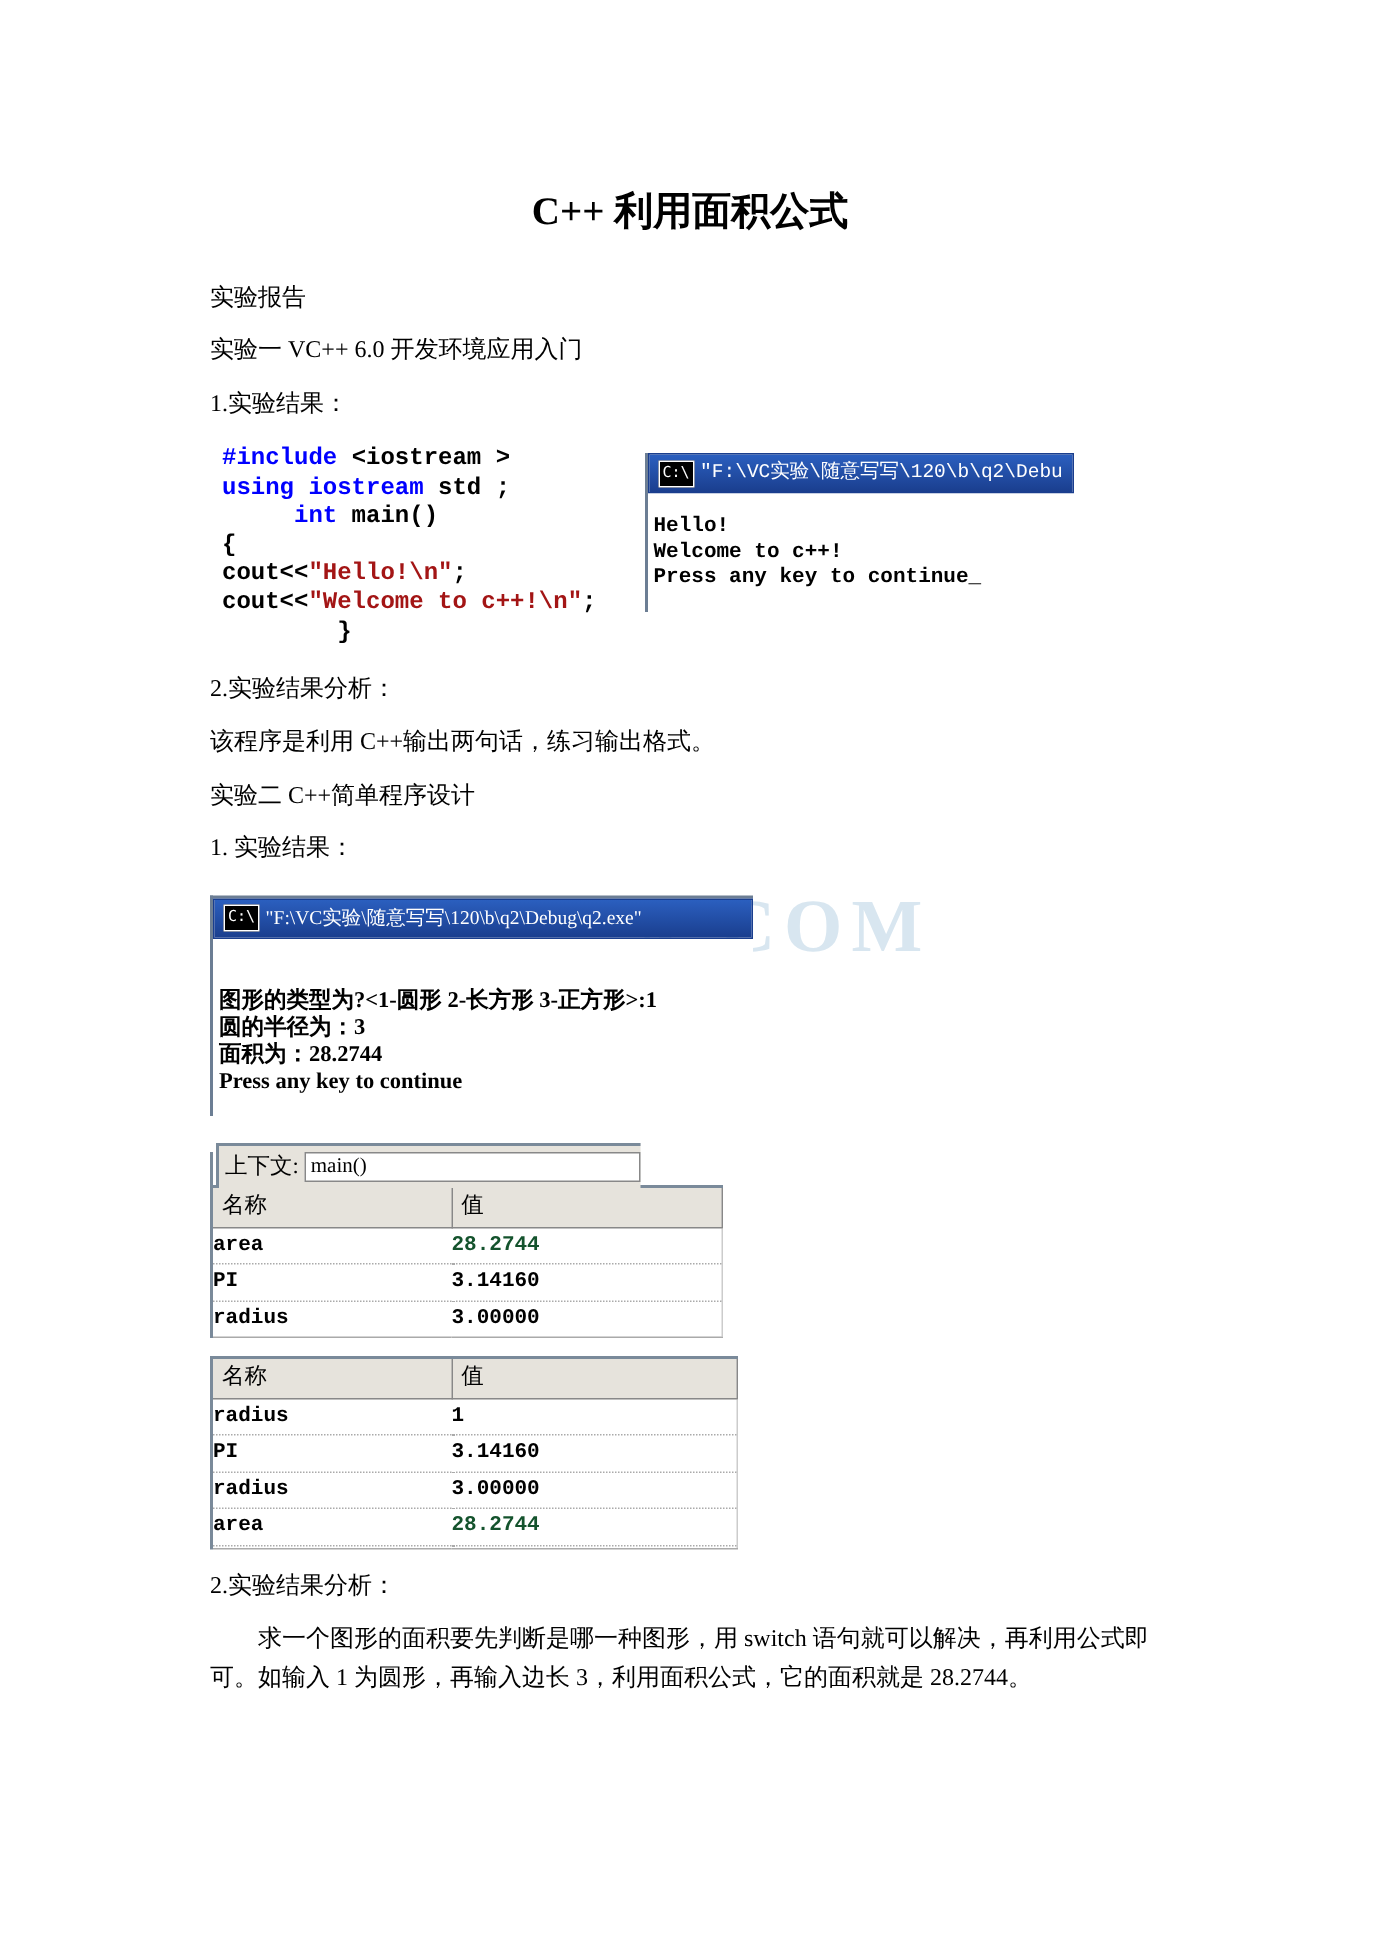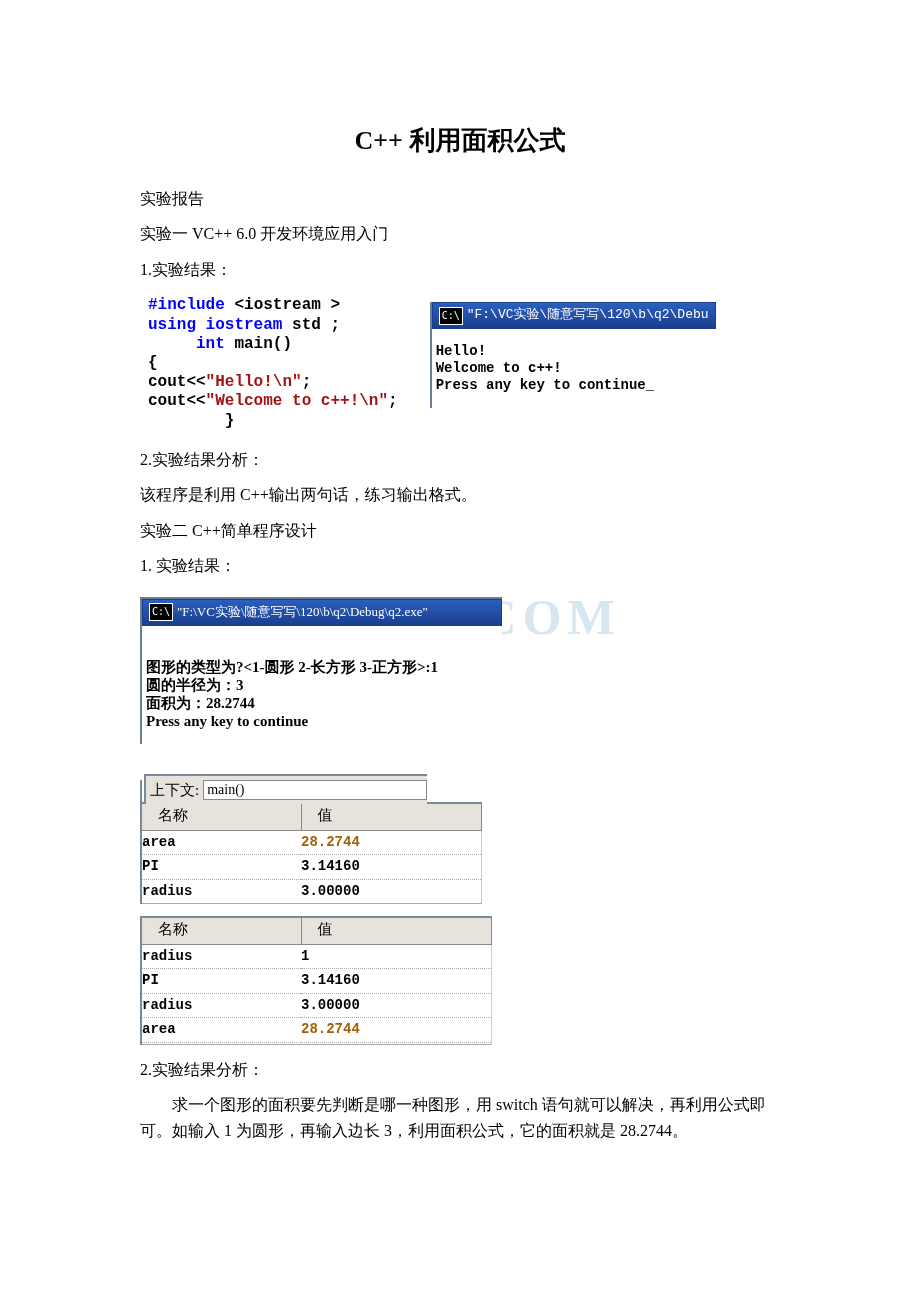--- a/index.html
+++ b/index.html
@@ -129,48 +129,48 @@
     padding: 1px 3px;
   }
   .var-table th {
     text-align: left;
     font-weight: normal;
     background: #e6e3dc;
     border-top: 1px solid #fff;
     border-left: 1px solid #fff;
     border-right: 1px solid #888;
     border-bottom: 1px solid #888;
-    padding: 1px 16px;
+    padding: 1px 6px;
     font-size: 15px;
   }
   .var-table td {
     font-family: "Courier New", monospace;
     font-weight: bold;
     border-top: 1px dotted #aaa;
     padding: 0px 6px 1px 0;
     background: #fff;
   }
   .var-table tr:last-child td { border-bottom: 1px solid #aaa; }
-  .red { color: #a16207; }
+  .red { color: #14532d; }
   .col-name { width: 160px; }
   .col-val { width: 180px; }
   .var-table.tbl2 .col-name { width: 160px; }
   .var-table.tbl2 .col-val { width: 190px; }
   .sidebit {
     border-left: 2px solid #7a8a9a;
     width: 6px;
     height: 22px;
     position: relative;
     top: 2px;
     margin-right: -2px;
   }
   .ctx-flex {
     display:flex;
     align-items:center;
-    margin-top:20px;
+    margin-top:8px;
   }
 </style>
 </head>
 <body>
 
 <h1>C++ 利用面积公式</h1>
 
 <p>实验报告</p>
 <p>实验一 VC++ 6.0 开发环境应用入门</p>
 <p>1.实验结果：</p>

